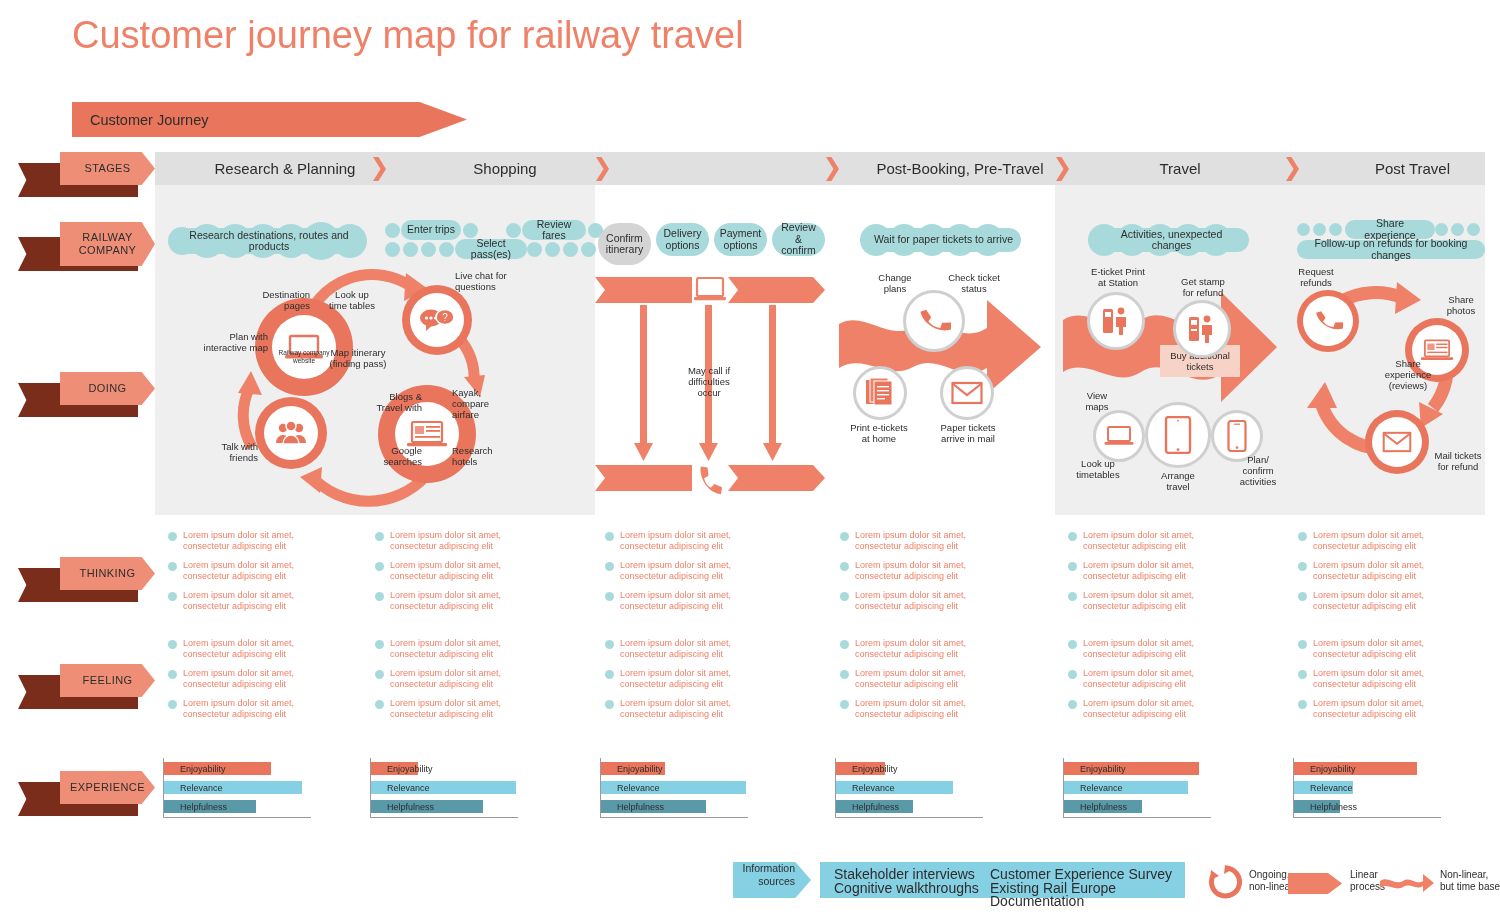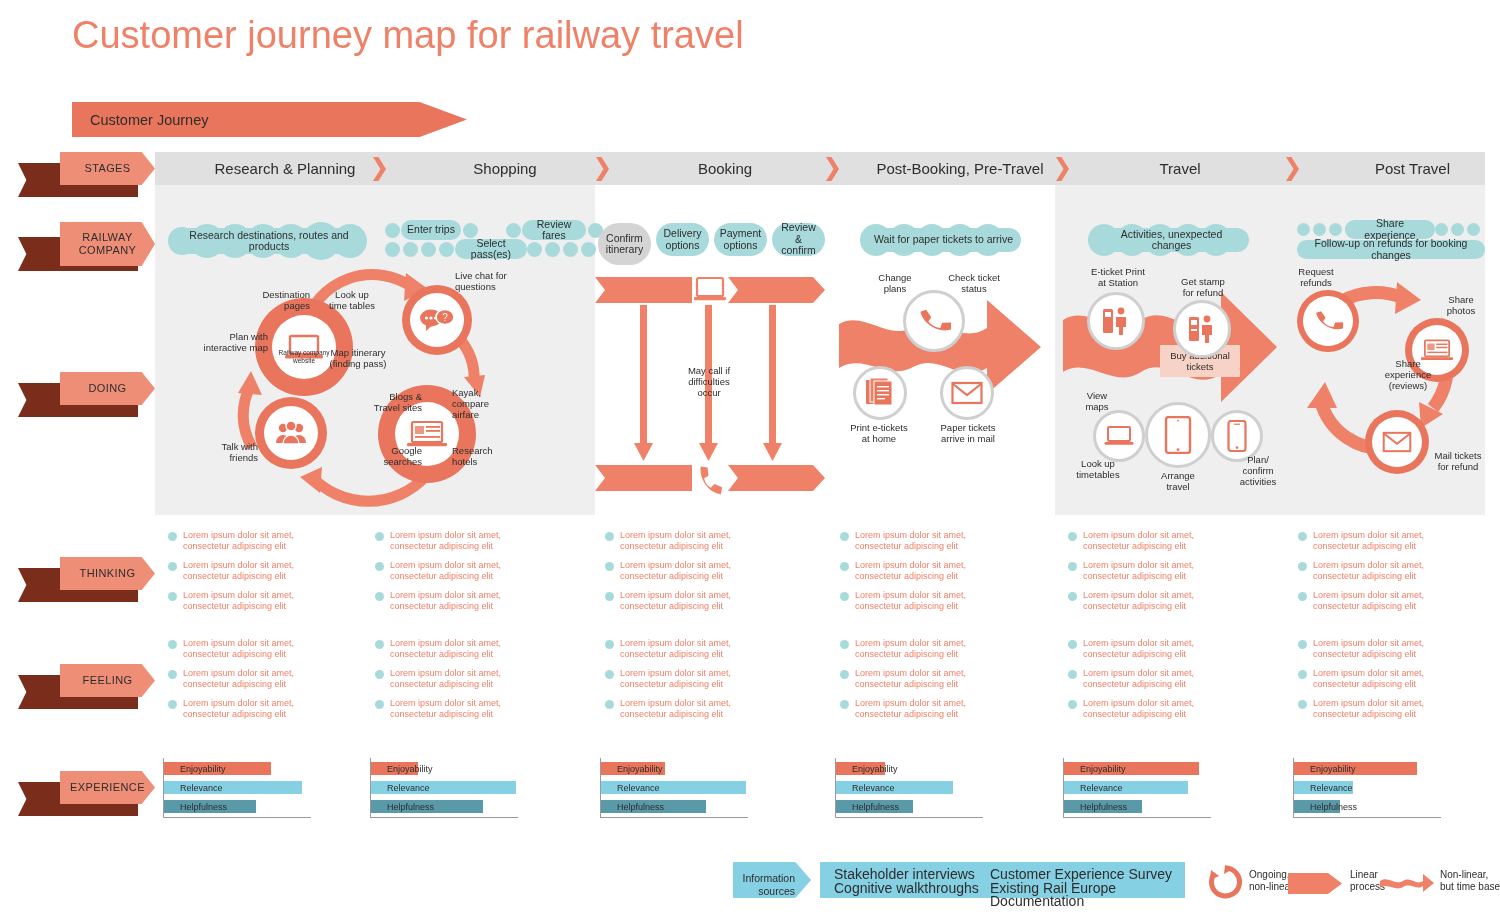--- a/index.html
+++ b/index.html
@@ -90,21 +90,21 @@
   .exp-chart{position:absolute;}
   .exp-axis{position:absolute;left:0;top:0;width:1px;height:100%;background:#9a9a9a;}
   .exp-base{position:absolute;left:0;bottom:0;height:1px;background:#9a9a9a;}
   .exp-bar{position:absolute;height:13px;display:flex;align-items:center;}
   .exp-bar span{font-size:9px;color:#2d2d2d;padding-left:16px;white-space:nowrap;}
 
   
   #legend-tag{
     left:733px;top:862px;width:78px;height:36px;background:#86d0e4;
     clip-path:polygon(0 0, 80% 0, 100% 50%, 80% 100%, 0 100%);
-    display:flex;align-items:flex-end;
+    display:flex;align-items:flex-start;
   }
   #legend-tag div{font-size:10.5px;line-height:13px;text-align:right;width:62px;color:#2d2d2d;}
   #legend-body{left:820px;top:862px;width:365px;height:36px;background:#86d0e4;}
   .leg-col{font-size:14px;line-height:13.5px;color:#2d2d2d;position:absolute;}
   .leg-item-txt{font-size:10px;line-height:12px;color:#2d2d2d;}
 </style>
 </head>
 <body>
 
 <div class="abs" id="title">Customer journey map for railway travel</div>
@@ -115,21 +115,20 @@
 
 <div class="abs panel-grey" style="left:155px;top:185px;width:440px;height:330px;"></div>
 <div class="abs panel-white" style="left:595px;top:185px;width:460px;height:330px;"></div>
 <div class="abs panel-grey" style="left:1055px;top:185px;width:430px;height:330px;"></div>
 
 <div class="abs" id="stage-strip">
   <div class="abs stage-name" style="left:20px;top:0;width:220px;">Research &amp; Planning</div>
   <div class="abs chev" style="left:218px;top:5px;"></div>
   <div class="abs stage-name" style="left:250px;top:0;width:200px;">Shopping</div>
   <div class="abs chev" style="left:441px;top:5px;"></div>
-  <div class="abs stage-name" style="left:460px;top:0;width:220px;">Booking</div>
   <div class="abs chev" style="left:671px;top:5px;"></div>
   <div class="abs stage-name" style="left:690px;top:0;width:230px;">Post-Booking, Pre-Travel</div>
   <div class="abs chev" style="left:901px;top:5px;"></div>
   <div class="abs stage-name" style="left:920px;top:0;width:210px;">Travel</div>
   <div class="abs chev" style="left:1131px;top:5px;"></div>
   <div class="abs stage-name" style="left:1150px;top:0;width:215px;">Post Travel</div>
 </div>
 
 <div class="abs ribbon-dark" style="left:18px;top:163px;"></div>
 <div class="abs rowlabel" style="left:60px;top:152px;height:33px;z-index:5;">
@@ -336,21 +335,21 @@
   <div class="lbl" style="left:118px;top:82px;width:80px;">
     <span>Map itinerary</span><br><span>(finding pass)</span>
   </div>
   <div class="lbl" style="left:255px;top:5px;width:72px;text-align:left;">
     <span>Live chat for</span><br><span>questions</span>
   </div>
   <div class="lbl lbl-l" style="left:0px;top:176px;width:58px;">
     <span>Talk with</span><br><span>friends</span>
   </div>
   <div class="lbl lbl-l" style="left:156px;top:126px;width:66px;">
-    <span>Blogs &amp;</span><br><span>Travel sites</span>
+    <span>Blogs &amp;</span><br><span>Travel with</span>
   </div>
   <div class="lbl lbl-l" style="left:164px;top:180px;width:58px;">
     <span>Google</span><br><span>searches</span>
   </div>
   <div class="lbl" style="left:252px;top:122px;width:58px;text-align:left;">
     <span>Kayak,</span><br><span>compare</span><br><span>airfare</span>
   </div>
   <div class="lbl" style="left:252px;top:180px;width:58px;text-align:left;">
     <span>Research</span><br><span>hotels</span>
   </div>

